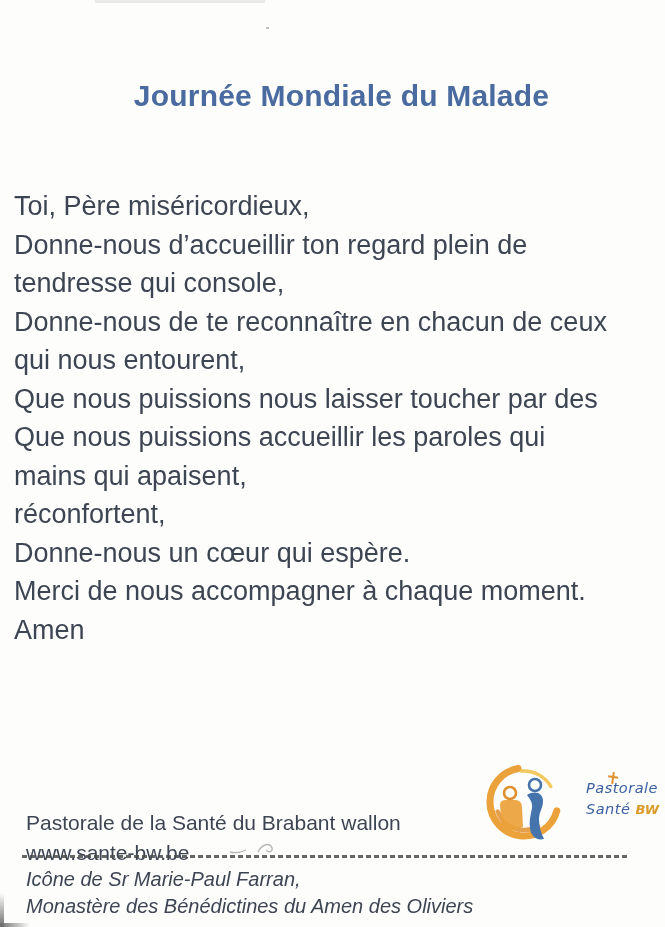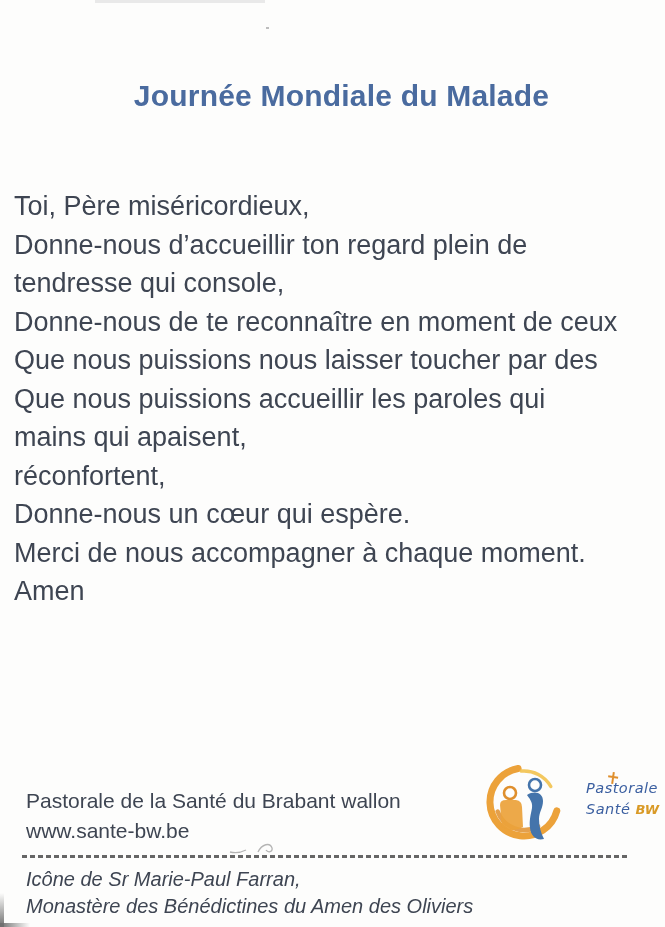--- a/index.html
+++ b/index.html
@@ -20,21 +20,21 @@
   }
   
   .prayer{
     position:absolute;left:14px;top:187px;width:625px;
     font-size:27px;line-height:38.5px;
     color:var(--body,#3e4552);
   }
   .prayer .line{white-space:nowrap;}
   
   .footer-org{
-    position:absolute;left:26px;top:786px;
+    position:absolute;left:26px;top:808px;
     font-size:21px;line-height:30px;
     color:var(--body,#3e4552);
   }
   
   .dashes{
     position:absolute;left:22px;top:855px;width:606px;height:3px;
     background:repeating-linear-gradient(90deg,
       var(--dash,#4b4b4b) 0 5px, transparent 5px 8px);
     opacity:.85;
   }
@@ -83,21 +83,22 @@
 <body>
 
 <div class="page" style="--title: #4a6b9f; --body: #3e4552; --logo-orange: #eca23a; --logo-yellow: #f2c24e; --logo-deep-orange: #df8f2d; --logo-blue: #4474ab; --logo-text-blue: #3b5fa0; --bw-gold: #d99a26; --dash: #4b4b4b;">
 
   <h1 class="title">Journée Mondiale du Malade</h1>
 
   <div class="prayer" id="prayer-lines">
       <div class="line">Toi, Père miséricordieux,</div>
       <div class="line">Donne-nous d’accueillir ton regard plein de</div>
       <div class="line">tendresse qui console,</div>
-      <div class="line">Donne-nous de te reconnaître en moment de ceux</div>
+      <div class="line">Donne-nous de te reconnaître en chacun de ceux</div>
+      <div class="line">qui nous entourent,</div>
       <div class="line">Que nous puissions nous laisser toucher par des</div>
       <div class="line">Que nous puissions accueillir les paroles qui</div>
       <div class="line">mains qui apaisent,</div>
       <div class="line">réconfortent,</div>
       <div class="line">Donne-nous un cœur qui espère.</div>
       <div class="line">Merci de nous accompagner à chaque moment.</div>
       <div class="line">Amen</div>
     </div>
 
   <div class="footer-org">

